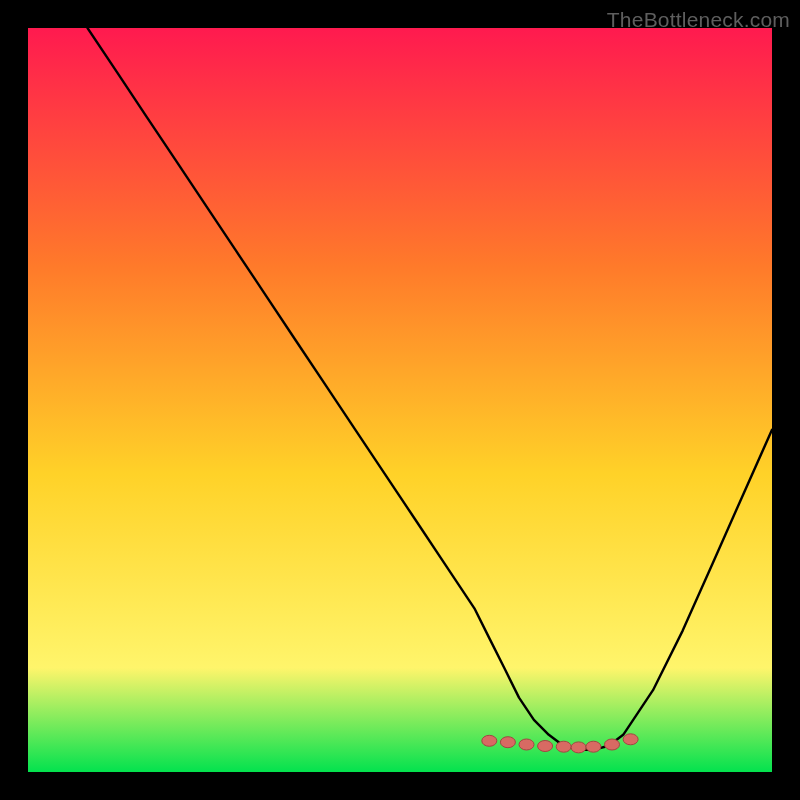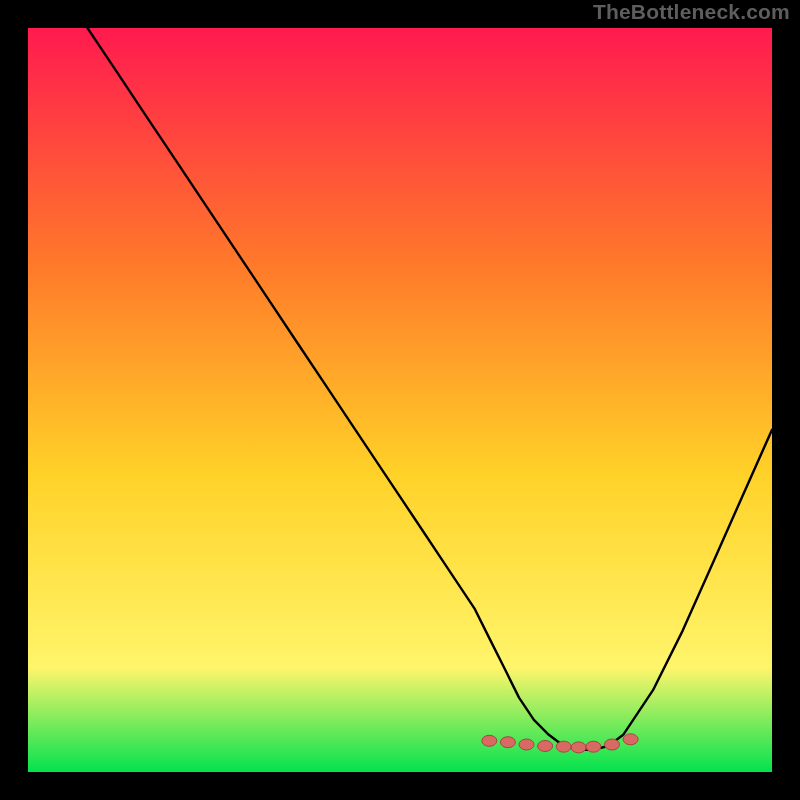--- a/index.html
+++ b/index.html
@@ -12,25 +12,25 @@
     overflow: hidden;
   }
   .frame {
     position: relative;
     width: 800px;
     height: 800px;
     background: #000;
   }
   .watermark {
     position: absolute;
-    top: 0;
+    top: 8px;
     right: 10px;
     color: #5e5e5e;
     font-size: 21px;
-    font-weight: 700;
+    font-weight: 400;
     letter-spacing: 0.2px;
     user-select: none;
   }
   .plot {
     position: absolute;
     left: 28px;
     top: 28px;
     width: 744px;
     height: 744px;
   }

